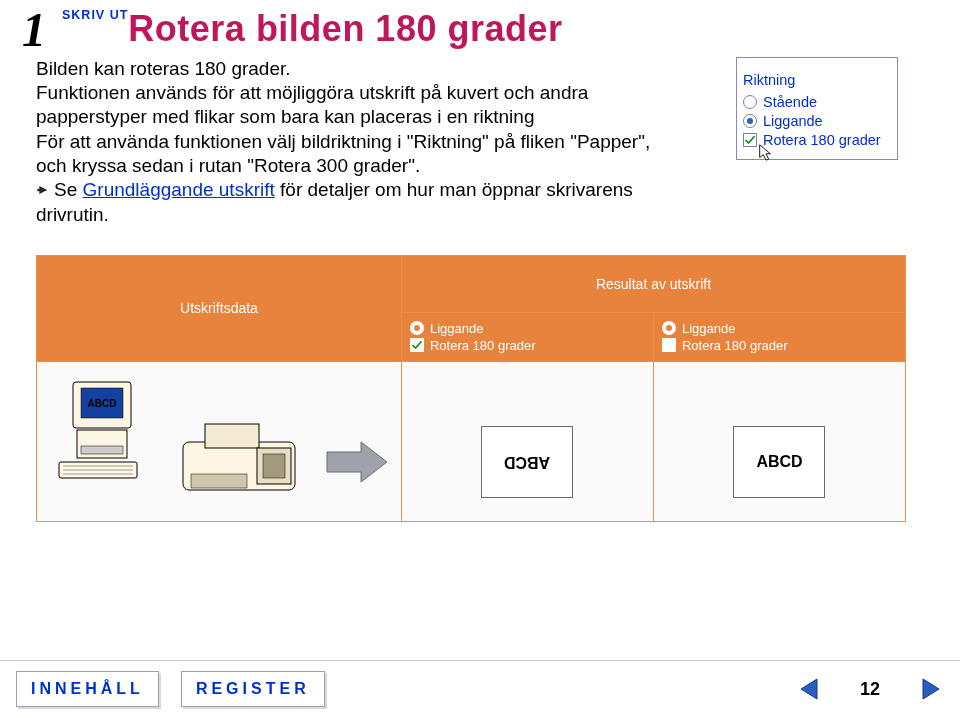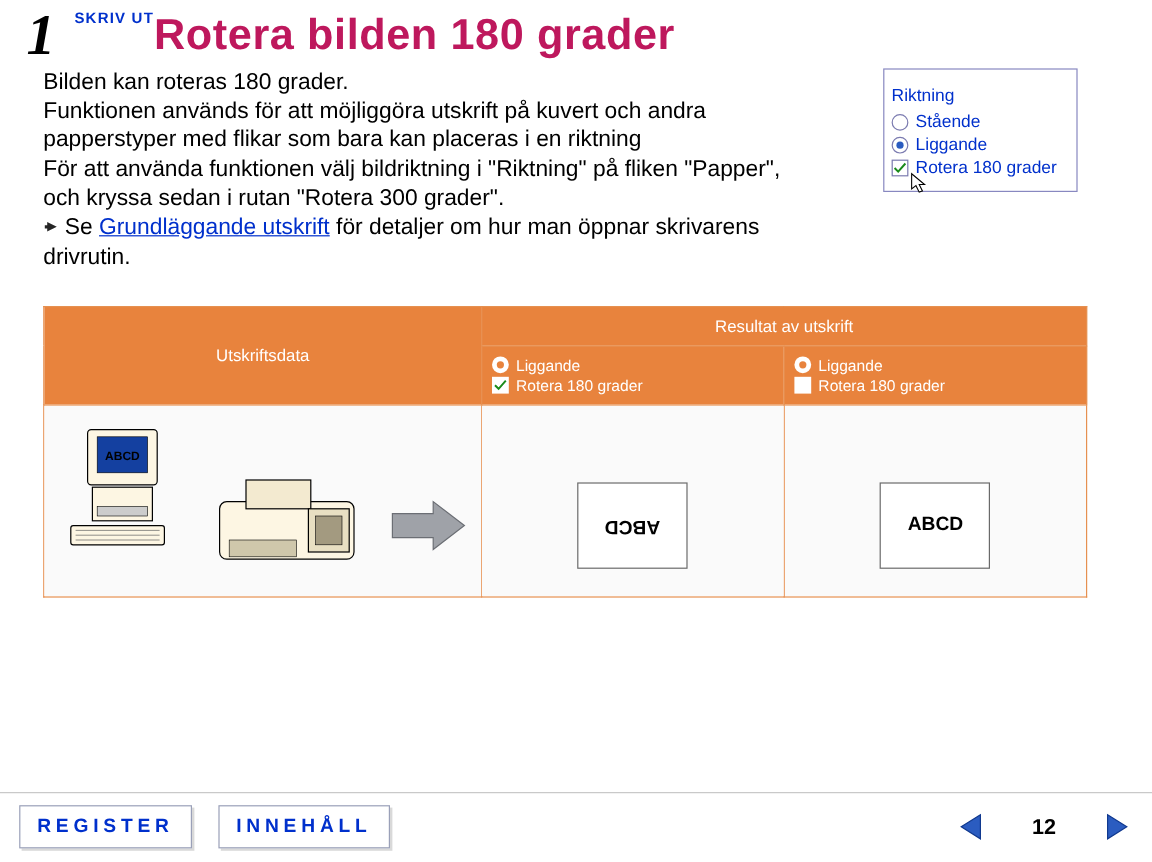--- a/index.html
+++ b/index.html
@@ -101,21 +101,21 @@
   }
   table.grid td, table.grid th {
     border: 1px solid #e69050;
   }
   .hdr-cell {
     background: #e8833d;
     color: #fff;
     font-size: 14px;
     font-weight: 400;
     text-align: center;
-    padding: 8px 6px;
+    padding: 20px 6px;
   }
   .sub-cell {
     background: #e8833d;
     color: #fff;
     font-size: 13px;
     padding: 6px 8px;
     vertical-align: top;
   }
   .sub-cell .line { display:flex; align-items:center; gap:6px; margin: 2px 0;}
   .wi { background:#fff; width:14px;height:14px; flex:0 0 14px; display:flex;align-items:center;justify-content:center;}
@@ -317,22 +317,22 @@
     </td>
     <td class="body-cell">
       <div class="sheet">ABCD</div>
     </td>
   </tr>
 </tbody>
     </table>
 </div>
 
 <div class="footer">
+  <button class="nav-btn">INNEHÅLL</button>
   <button class="nav-btn">REGISTER</button>
-  <button class="nav-btn">INNEHÅLL</button>
   <span class="spacer"></span>
   <span class="tri-btn">
     <svg width="26" height="26" viewBox="0 0 26 26">
         <path d="M20 3 L4 13 L20 23 Z" fill="#2b5cc0" stroke="#10398f"></path>
       </svg>
   </span>
   <span class="page-num">12</span>
   <span class="tri-btn">
     <svg width="26" height="26" viewBox="0 0 26 26">
         <path d="M6 3 L22 13 L6 23 Z" fill="#2b5cc0" stroke="#10398f"></path>

